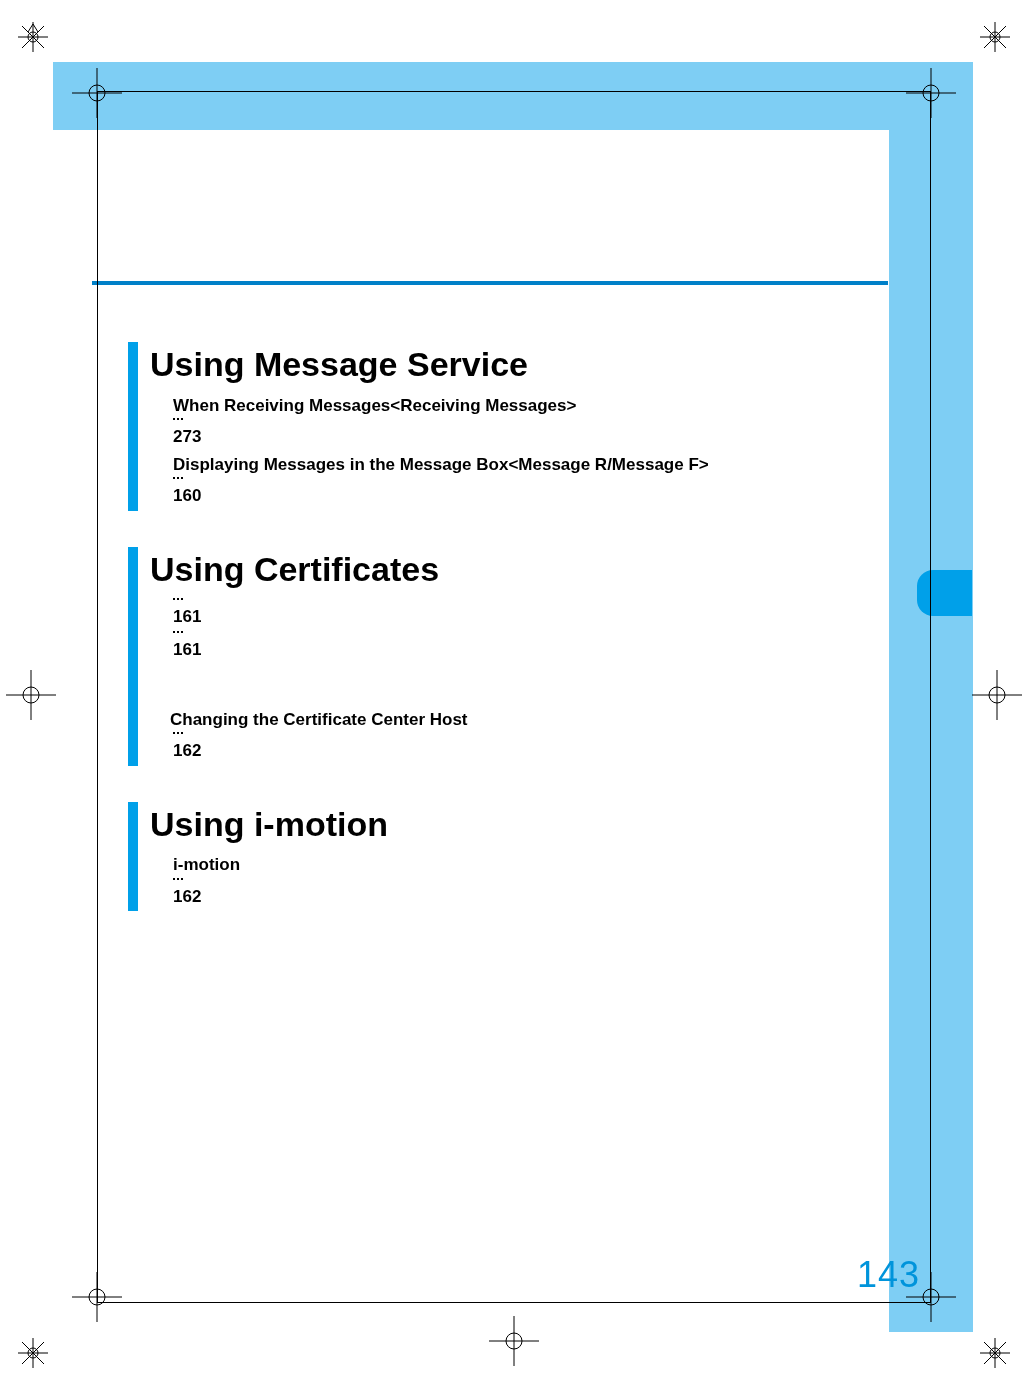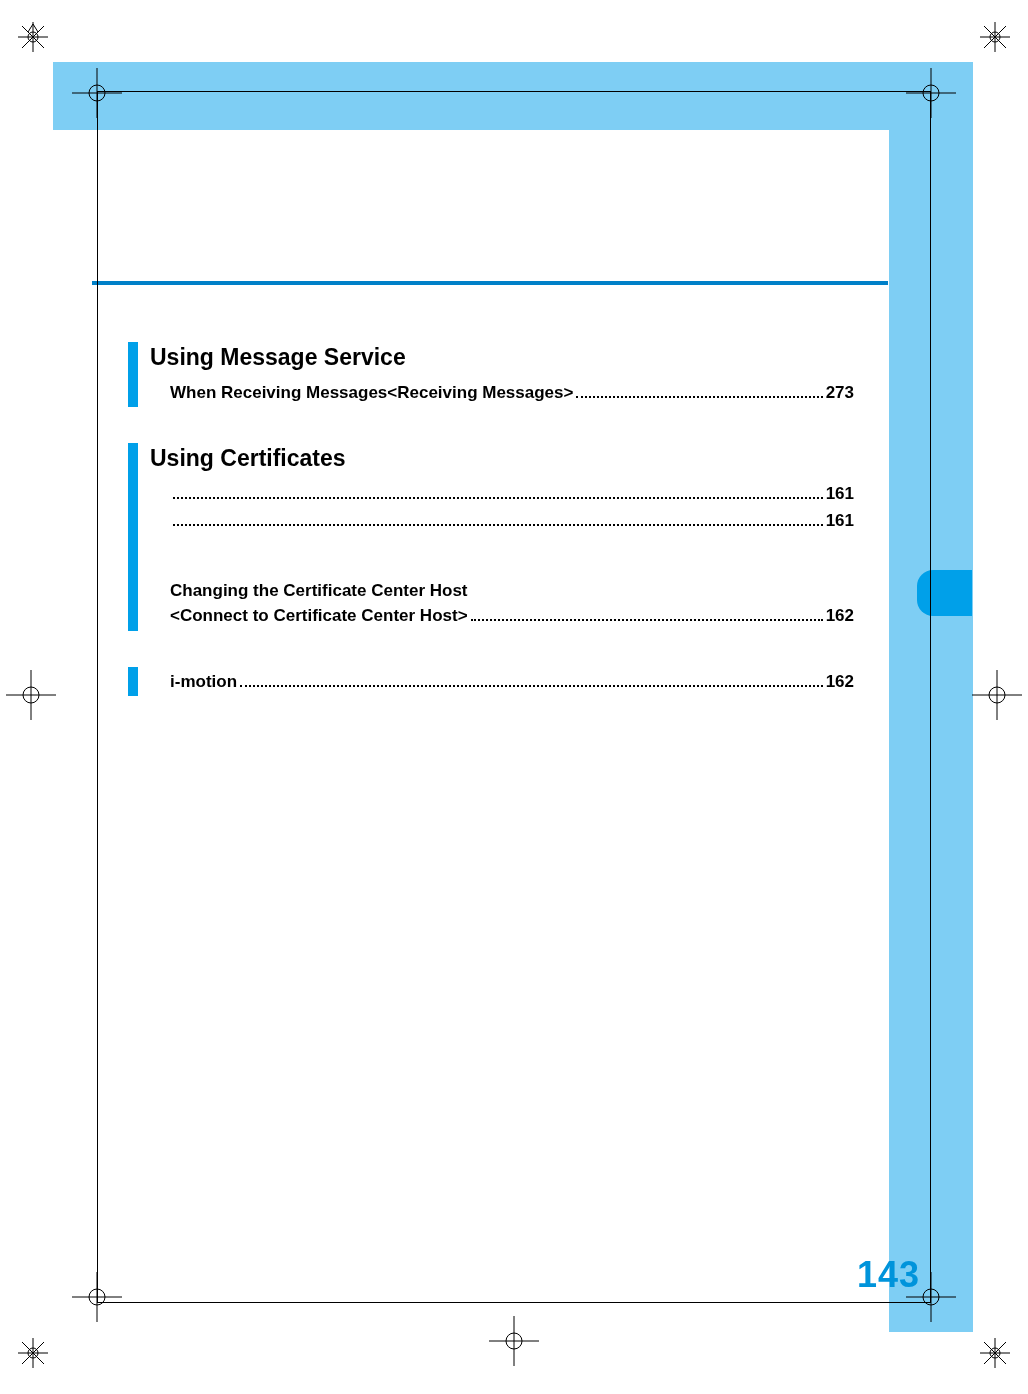--- a/index.html
+++ b/index.html
@@ -77,21 +77,21 @@
     background:#00A0E9;
     border-radius:16px 0 0 16px;
   }
 
   
   .page-number {
     position:absolute;
     right:108px;
     bottom:98px;
     font-size:36px;
-    font-weight:700;
+    font-weight:400;
     color:#0094db;
     font-family:"Arial Narrow", Arial, sans-serif;
     letter-spacing:1px;
   }
 
   
   .toc {
     position:absolute;
     top:342px; left:128px;
     width:726px;
@@ -103,38 +103,39 @@
     display:flex;
     align-items:stretch;
   }
   .section-wrap .bar{
      width:10px; flex:0 0 10px;
      background:#00A0E9;
      margin-right:12px;
   }
   .section-body{ flex:1; }
   .section-title {
-    font-size:23px;
+    font-size:34px;
     font-weight:700;
     color:#000;
     line-height:1.2;
     padding:2px 0 6px;
   }
   .entry {
     font-size:17px;
     font-weight:700;
     color:#000;
     line-height:1.5;
     margin:2px 0;
     padding-left:20px;
   }
   .entry-row{
      display:flex;
      align-items:baseline;
      white-space:nowrap;
+     flex-direction:column;
   }
   .entry-text{ white-space:normal; }
   .dots{
     flex:1;
     border-bottom:2px dotted #000;
     margin:0 3px 4px;
     min-width:10px;
     height:0.8em;
   }
   .pg{ }
@@ -248,20 +249,27 @@
       <div class="bar"></div>
       <div class="section-body">
         <div class="section-title">Using Message Service</div>
         <div class="entry">
           <div class="entry-row">
             <span class="entry-text">When Receiving Messages&lt;Receiving Messages&gt;</span>
             <span class="dots"></span>
             <span class="pg">273</span>
           </div>
         </div>
+        <div class="entry">
+          <div class="entry-row">
+            <span class="entry-text">Displaying Messages in the Message Box&lt;Message R/Message F&gt;</span>
+            <span class="dots"></span>
+            <span class="pg">160</span>
+          </div>
+        </div>
       </div>
     </div>
   </div>
 
   <div class="section">
     <div class="section-wrap">
       <div class="bar"></div>
       <div class="section-body">
         <div class="section-title">Using Certificates</div>
         <div class="entry">
@@ -272,33 +280,33 @@
         </div>
         <div class="entry">
           <div class="entry-row">
             <span class="dots"></span>
             <span class="pg">161</span>
           </div>
         </div>
         <div class="entry">
           <div class="line1">Changing the Certificate Center Host</div>
           <div class="entry-row">
-            <span class="entry-text">&lt;Connect to Certificate Center Host&gt;</span>
             <span class="dots"></span>
             <span class="pg">162</span>
           </div>
         </div>
       </div>
     </div>
   </div>
 
   <div class="section">
     <div class="section-wrap">
       <div class="bar"></div>
       <div class="section-body">
+        <div class="section-title">Using i-motion</div>
         <div class="entry">
           <div class="entry-row">
             <span class="entry-text">i-motion</span>
             <span class="dots"></span>
             <span class="pg">162</span>
           </div>
         </div>
         <div class="entry">
         </div>
       </div>

